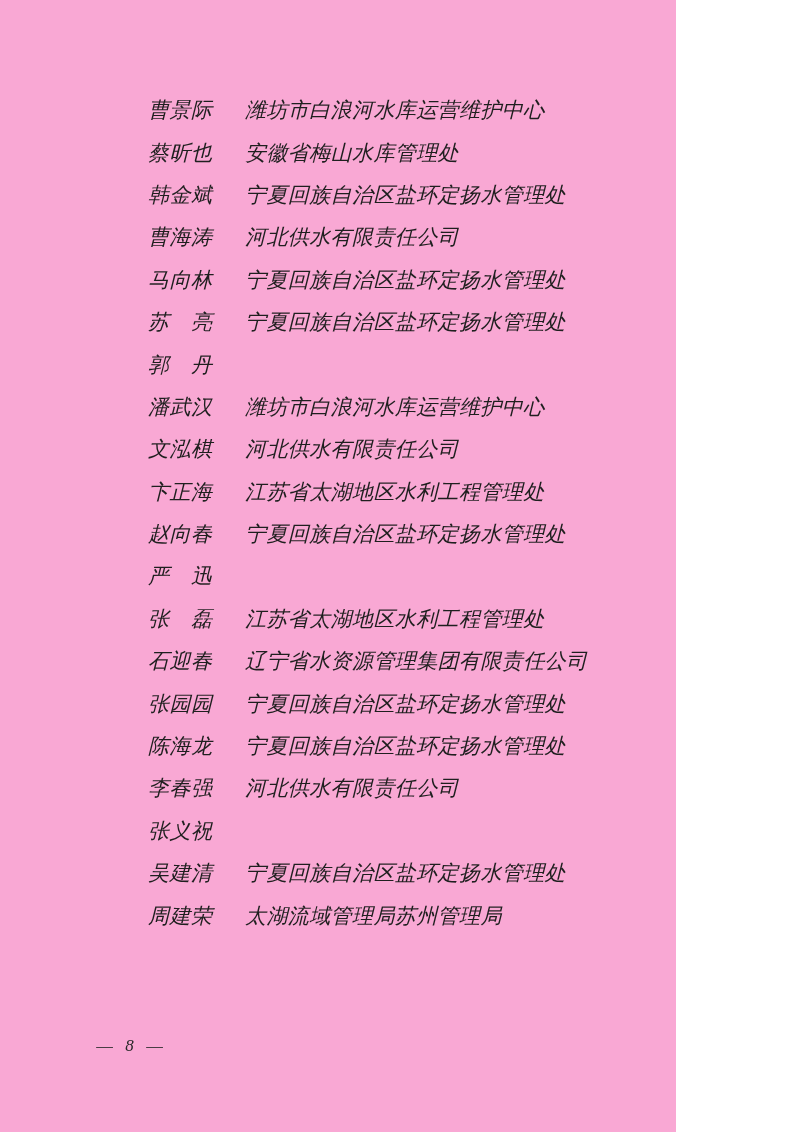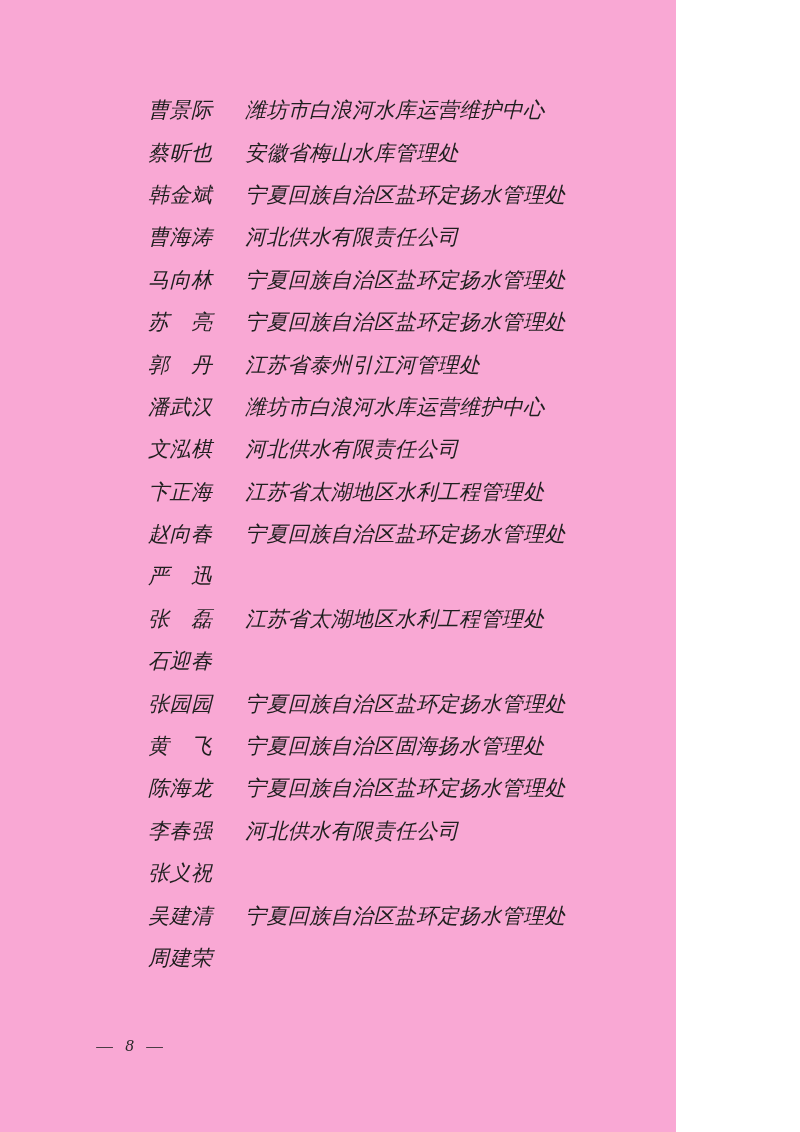--- a/index.html
+++ b/index.html
@@ -88,21 +88,20 @@
       <span class="org">宁夏回族自治区盐环定扬水管理处</span>
     </div>
 
     <div class="row">
       <span class="name">苏　亮</span>
       <span class="org">宁夏回族自治区盐环定扬水管理处</span>
     </div>
 
     <div class="row">
       <span class="name">郭　丹</span>
-      <span class="org">江苏省泰州引江河管理处</span>
     </div>
 
     <div class="row">
       <span class="name">潘武汉</span>
       <span class="org">潍坊市白浪河水库运营维护中心</span>
     </div>
 
     <div class="row">
       <span class="name">文泓棋</span>
       <span class="org">河北供水有限责任公司</span>
@@ -122,32 +121,29 @@
       <span class="name">严　迅</span>
     </div>
 
     <div class="row">
       <span class="name">张　磊</span>
       <span class="org">江苏省太湖地区水利工程管理处</span>
     </div>
 
     <div class="row">
       <span class="name">石迎春</span>
+      <span class="org">辽宁省水资源管理集团有限责任公司</span>
     </div>
 
     <div class="row">
       <span class="name">张园园</span>
       <span class="org">宁夏回族自治区盐环定扬水管理处</span>
     </div>
 
 
-    <div class="row">
-      <span class="name">黄　飞</span>
-      <span class="org">宁夏回族自治区固海扬水管理处</span>
-    </div>
 
     <div class="row">
       <span class="name">陈海龙</span>
       <span class="org">宁夏回族自治区盐环定扬水管理处</span>
     </div>
 
     <div class="row">
       <span class="name">李春强</span>
       <span class="org">河北供水有限责任公司</span>
     </div>
@@ -156,20 +152,21 @@
       <span class="name">张义祝</span>
     </div>
 
     <div class="row">
       <span class="name">吴建清</span>
       <span class="org">宁夏回族自治区盐环定扬水管理处</span>
     </div>
 
     <div class="row">
       <span class="name">周建荣</span>
+      <span class="org">太湖流域管理局苏州管理局</span>
     </div>
   </div>
 
   <div class="footer">
     <span class="dash">—</span>
     <span class="num">8</span>
     <span class="dash">—</span>
   </div>
 
 </div>

